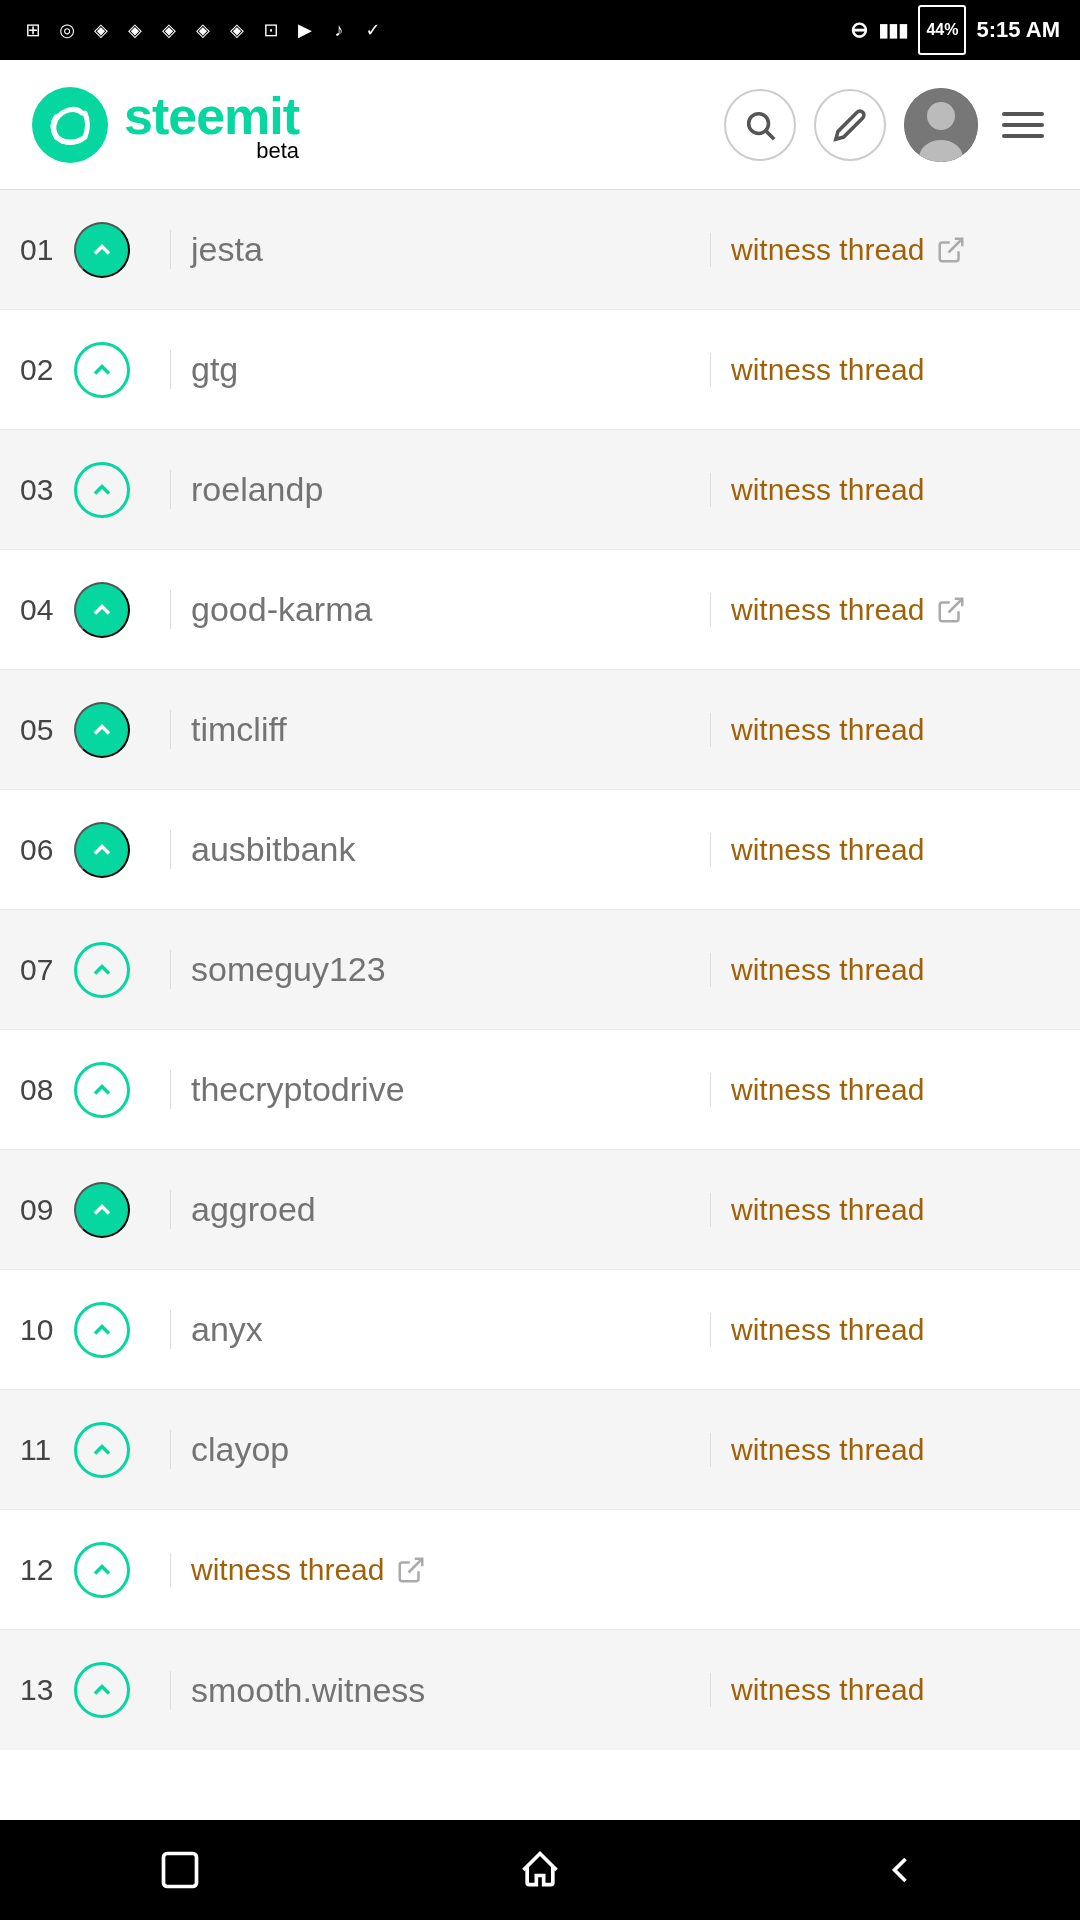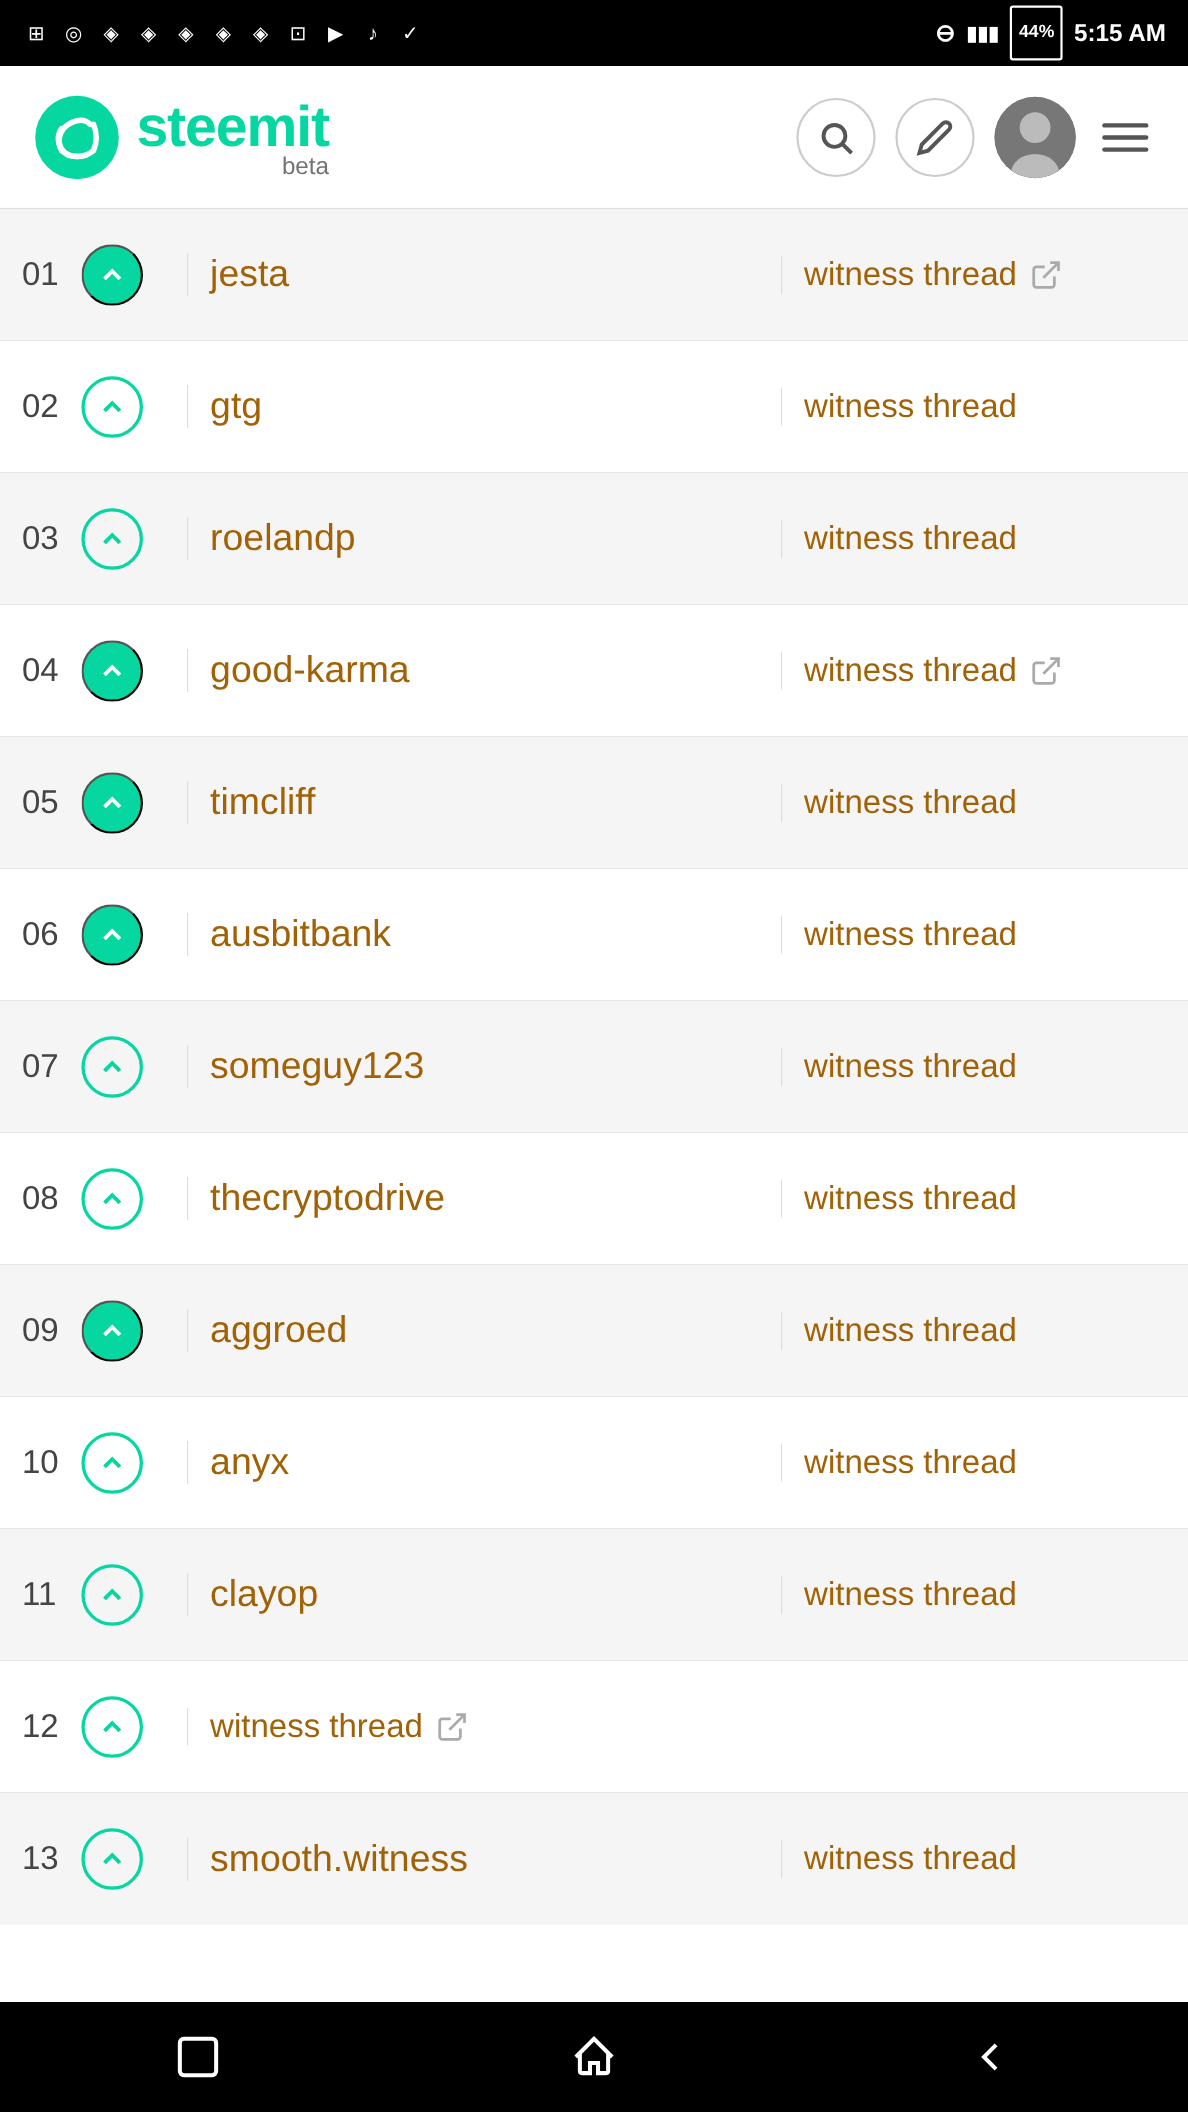--- a/index.html
+++ b/index.html
@@ -70,21 +70,21 @@
       flex-direction: column;
     }
     .logo-text-main {
       font-size: 52px;
       font-weight: 700;
       color: #06d6a0;
       letter-spacing: -1px;
     }
     .logo-text-beta {
       font-size: 22px;
-      color: #737373;
+      color: #000000;
       text-align: right;
       margin-top: -8px;
     }
     .header-actions {
       display: flex;
       align-items: center;
       gap: 18px;
     }
     .header-btn {
       width: 72px;
@@ -188,21 +188,21 @@
       stroke: #fff;
     }
     .vote-btn.unvoted svg {
       stroke: #06d6a0;
     }
 
     .col-name {
       flex: 1;
       padding-left: 20px;
       font-size: 34px;
-      color: #a16207;
+      color: #737373;
       border-left: 1px solid #ddd;
     }
 
     .col-thread {
       width: 370px;
       min-width: 370px;
       padding-left: 20px;
       border-left: 1px solid #ddd;
       font-size: 30px;
       color: #a16207;

